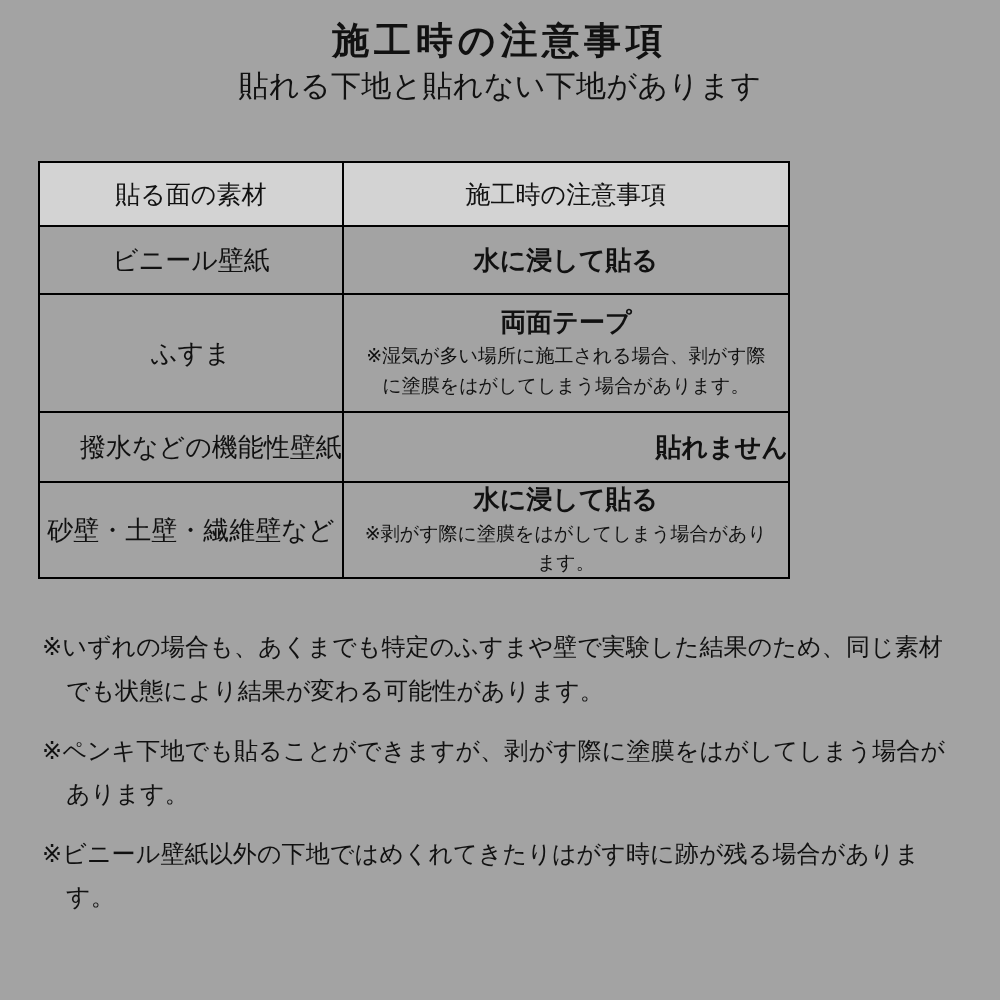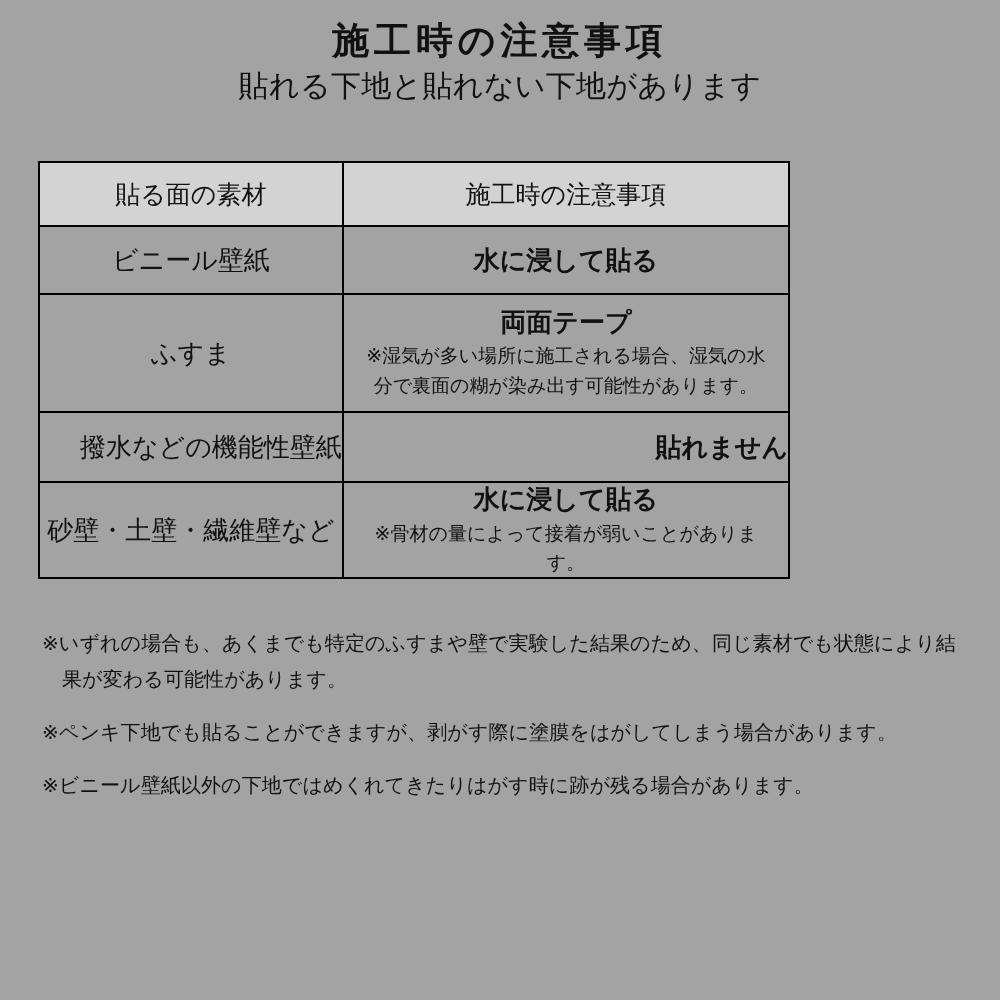--- a/index.html
+++ b/index.html
@@ -61,21 +61,21 @@
   .method-main { font-size: 26px; font-weight: 600; line-height: 1.25; }
   .method-note {
     font-size: 19px;
     font-weight: 500;
     line-height: 1.55;
     margin-top: 3px;
     padding: 0 14px;
   }
   .footnotes { margin: 46px 36px 0 42px; }
   .footnote {
-    font-size: 20px;
+    font-size: 24px;
     font-weight: 500;
     line-height: 1.8;
     margin: 0 0 17px 0;
     padding-left: 1em;
     text-indent: -1em;
     letter-spacing: 0.005em;
   }
 </style>
 </head>
 <body>
@@ -101,34 +101,34 @@
       <tr class="r1">
         <td class="material">ビニール壁紙</td>
         <td>
           <div class="method-main">水に浸して貼る</div>
         </td>
       </tr>
       <tr class="r2">
         <td class="material">ふすま</td>
         <td>
           <div class="method-main">両面テープ</div>
-          <div class="method-note">※湿気が多い場所に施工される場合、湿気の水分で裏面の糊が染み出す可能性があります。</div>
+          <div class="method-note">※湿気が多い場所に施工される場合、剥がす際に塗膜をはがしてしまう場合があります。</div>
         </td>
       </tr>
       <tr class="r4">
         <td class="material">撥水などの機能性壁紙</td>
         <td>
           <div class="method-main">貼れません</div>
         </td>
       </tr>
       <tr class="r5">
         <td class="material">砂壁・土壁・繊維壁など</td>
         <td>
           <div class="method-main">水に浸して貼る</div>
-          <div class="method-note">※骨材の量によって接着が弱いことがあります。</div>
+          <div class="method-note">※剥がす際に塗膜をはがしてしまう場合があります。</div>
         </td>
       </tr>
     </tbody>
   </table>
 
   <div class="footnotes">
     <p class="footnote">※いずれの場合も、あくまでも特定のふすまや壁で実験した結果のため、同じ素材でも状態により結果が変わる可能性があります。</p>
     <p class="footnote">※ペンキ下地でも貼ることができますが、剥がす際に塗膜をはがしてしまう場合があります。</p>
     <p class="footnote">※ビニール壁紙以外の下地ではめくれてきたりはがす時に跡が残る場合があります。</p>
   </div>

